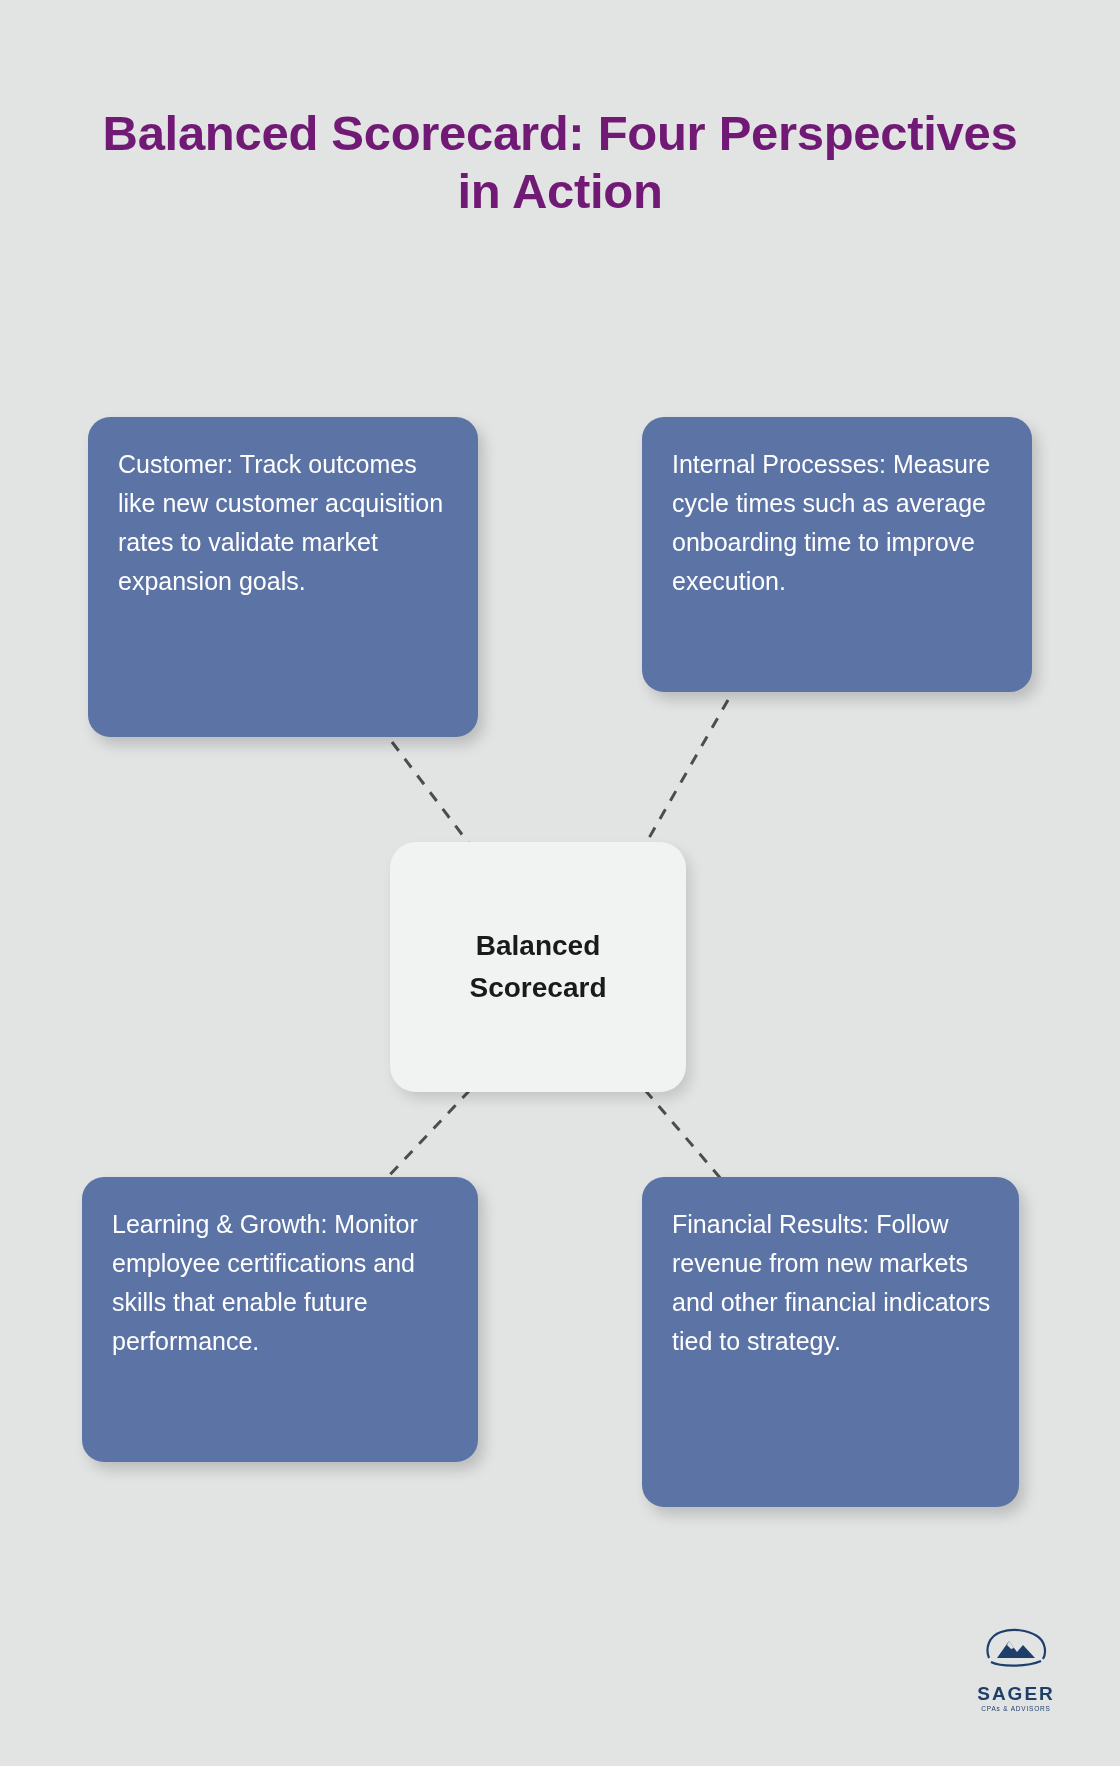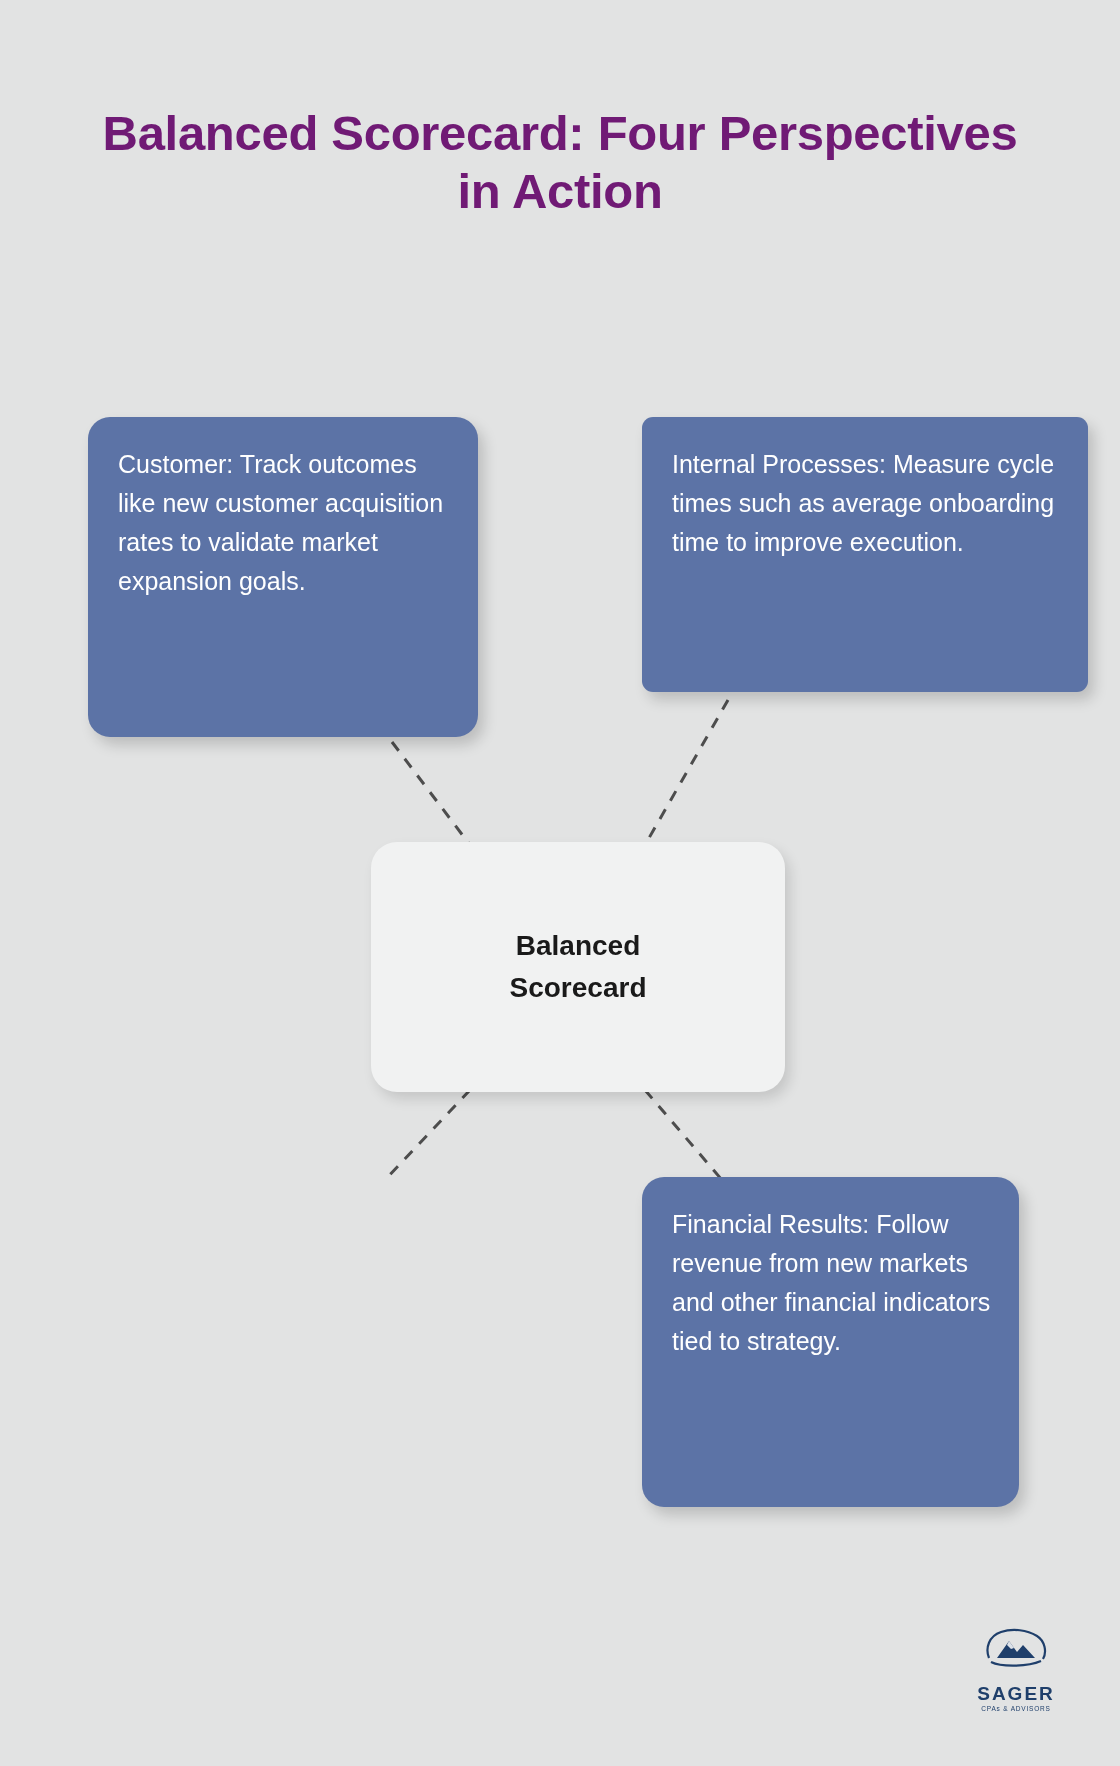--- a/index.html
+++ b/index.html
@@ -51,29 +51,29 @@
     border-radius: 22px;
     color: #ffffff;
     font-size: 25px;
     line-height: 1.56;
     padding: 28px 22px 28px 30px;
     background: #5c73a6;
     box-shadow: 6px 8px 14px rgba(0,0,0,0.17);
   }
 
   .node.tl { left: 88px;  top: 417px;  width: 390px; min-height: 320px; }
-  .node.tr { left: 642px; top: 417px;  width: 446px; min-height: 275px; border-radius: 11px; }
+  .node.tr { left: 642px; top: 417px;  width: 390px; min-height: 275px; }
   .node.bl { left: 82px;  top: 1177px; width: 396px; min-height: 285px; }
   .node.br { left: 642px; top: 1177px; width: 377px; min-height: 330px; }
 
   .center-node {
     position: absolute;
-    left: 371px;
+    left: 390px;
     top: 842px;
-    width: 414px;
+    width: 296px;
     height: 250px;
     box-sizing: border-box;
     background: #f1f2f2;
     border-radius: 26px;
     box-shadow: 5px 7px 13px rgba(0,0,0,0.13);
     display: flex;
     align-items: center;
     justify-content: center;
   }
   .center-label {
@@ -127,20 +127,23 @@
   </svg>
 
   <div class="node tl">
     <span>Customer: Track outcomes like new customer acquisition rates to validate market expansion goals.</span>
   </div>
 
   <div class="node tr">
     <span>Internal Processes: Measure cycle times such as average onboarding time to improve execution.</span>
   </div>
 
+  <div class="node bl">
+    <span>Learning &amp; Growth: Monitor employee certifications and skills that enable future performance.</span>
+  </div>
 
   <div class="node br">
     <span>Financial Results: Follow revenue from new markets and other financial indicators tied to strategy.</span>
   </div>
 
   <div class="center-node">
     <div class="center-label">Balanced Scorecard</div>
   </div>
 
   <div class="logo">

